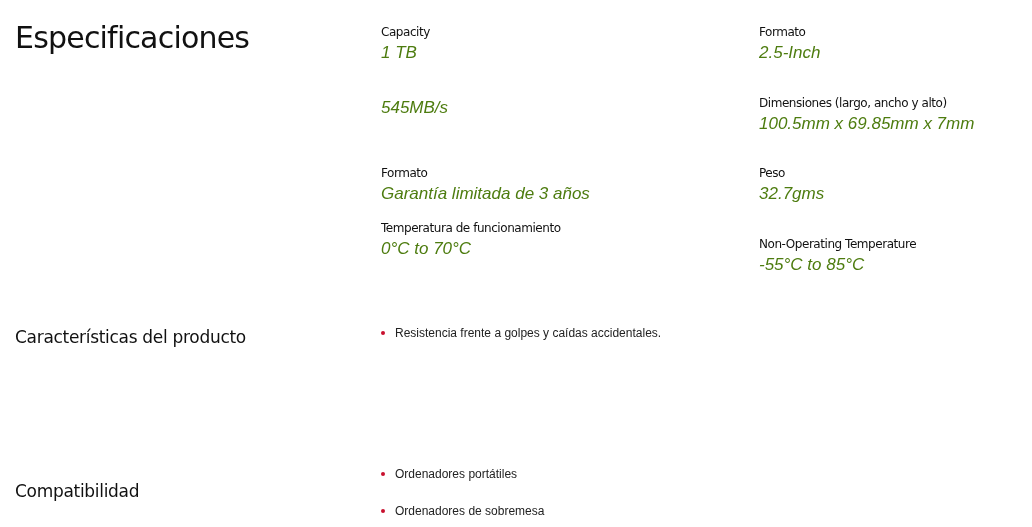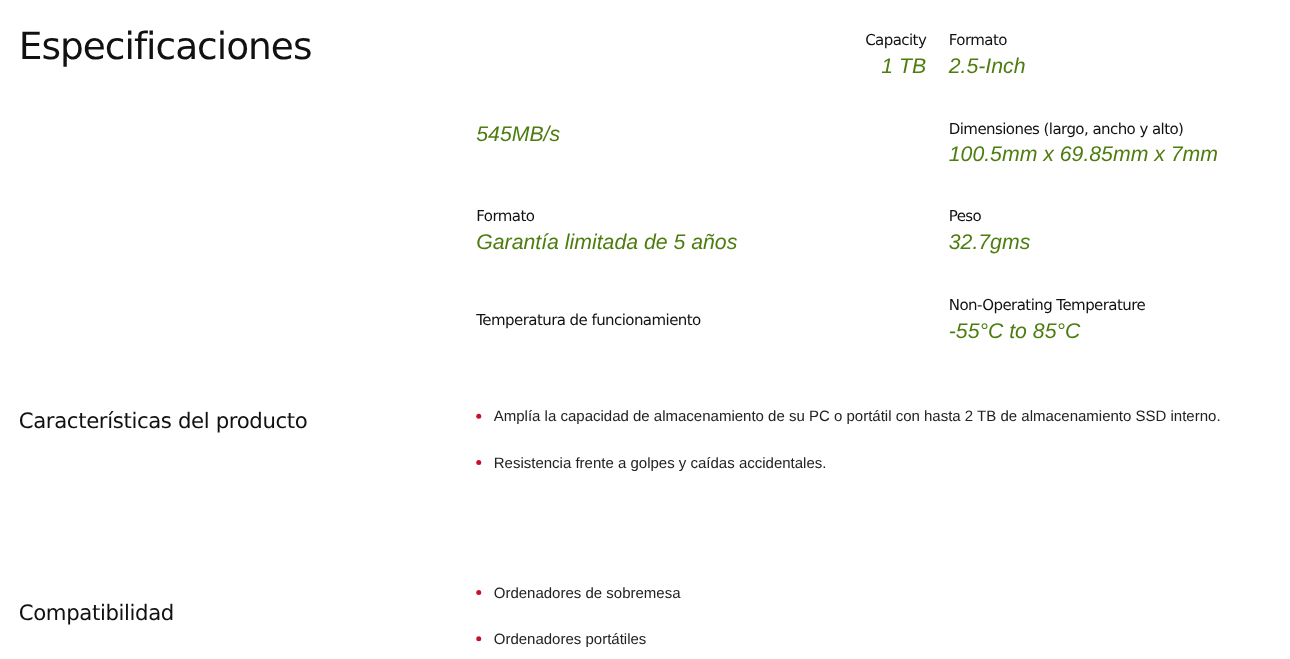--- a/index.html
+++ b/index.html
@@ -88,66 +88,63 @@
       background: #c8102e;
     }
     #features-list { top: 325px; }
     #compat-list { top: 466px; }
   </style>
 </head>
 <body>
 
 <h2 id="title-specs" class="section-title">Especificaciones</h2>
 
-<div class="spec" style="left:381px; top:24px;text-align:right;">
+<div class="spec" style="left:381px; top:24px;">
   <div class="spec-label">Capacity</div>
   <div class="spec-value">1 TB</div>
 </div>
 <div class="spec" style="left:759px; top:24px;">
   <div class="spec-label">Formato</div>
   <div class="spec-value">2.5-Inch</div>
 </div>
 <div class="spec" style="left:381px; top:95px;">
   <div class="spec-value">545MB/s</div>
 </div>
 <div class="spec" style="left:759px; top:95px;">
   <div class="spec-label">Dimensiones (largo, ancho y alto)</div>
   <div class="spec-value">100.5mm x 69.85mm x 7mm</div>
 </div>
 <div class="spec" style="left:381px; top:165px;">
   <div class="spec-label">Formato</div>
-  <div class="spec-value">Garantía limitada de 5 años</div>
+  <div class="spec-value">Garantía limitada de 3 años</div>
 </div>
 <div class="spec" style="left:759px; top:165px;">
   <div class="spec-label">Peso</div>
   <div class="spec-value">32.7gms</div>
 </div>
-<div class="spec" style="left:381px; top:248px;">
+<div class="spec" style="left:381px; top:220px;">
   <div class="spec-label">Temperatura de funcionamiento</div>
+  <div class="spec-value">0°C to 70°C</div>
 </div>
 <div class="spec" style="left:759px; top:236px;">
   <div class="spec-label">Non-Operating Temperature</div>
   <div class="spec-value">-55°C to 85°C</div>
 </div>
 
 <h2 id="title-features" class="section-title">Características del producto</h2>
 <ul id="features-list" class="bullet-list">
   <li class="bullet-item">
     <span class="bullet-dot"></span>
-    <span>Amplía la capacidad de almacenamiento de su PC o portátil con hasta 2 TB de almacenamiento SSD interno.</span>
-  </li>
-  <li class="bullet-item">
-    <span class="bullet-dot"></span>
     <span>Resistencia frente a golpes y caídas accidentales.</span>
   </li>
 </ul>
 
 <h2 id="title-compat" class="section-title">Compatibilidad</h2>
 <ul id="compat-list" class="bullet-list">
   <li class="bullet-item">
     <span class="bullet-dot"></span>
-    <span>Ordenadores de sobremesa</span>
+    <span>Ordenadores portátiles</span>
   </li>
   <li class="bullet-item">
     <span class="bullet-dot"></span>
-    <span>Ordenadores portátiles</span>
+    <span>Ordenadores de sobremesa</span>
   </li>
 </ul>
 
 </body></html>

